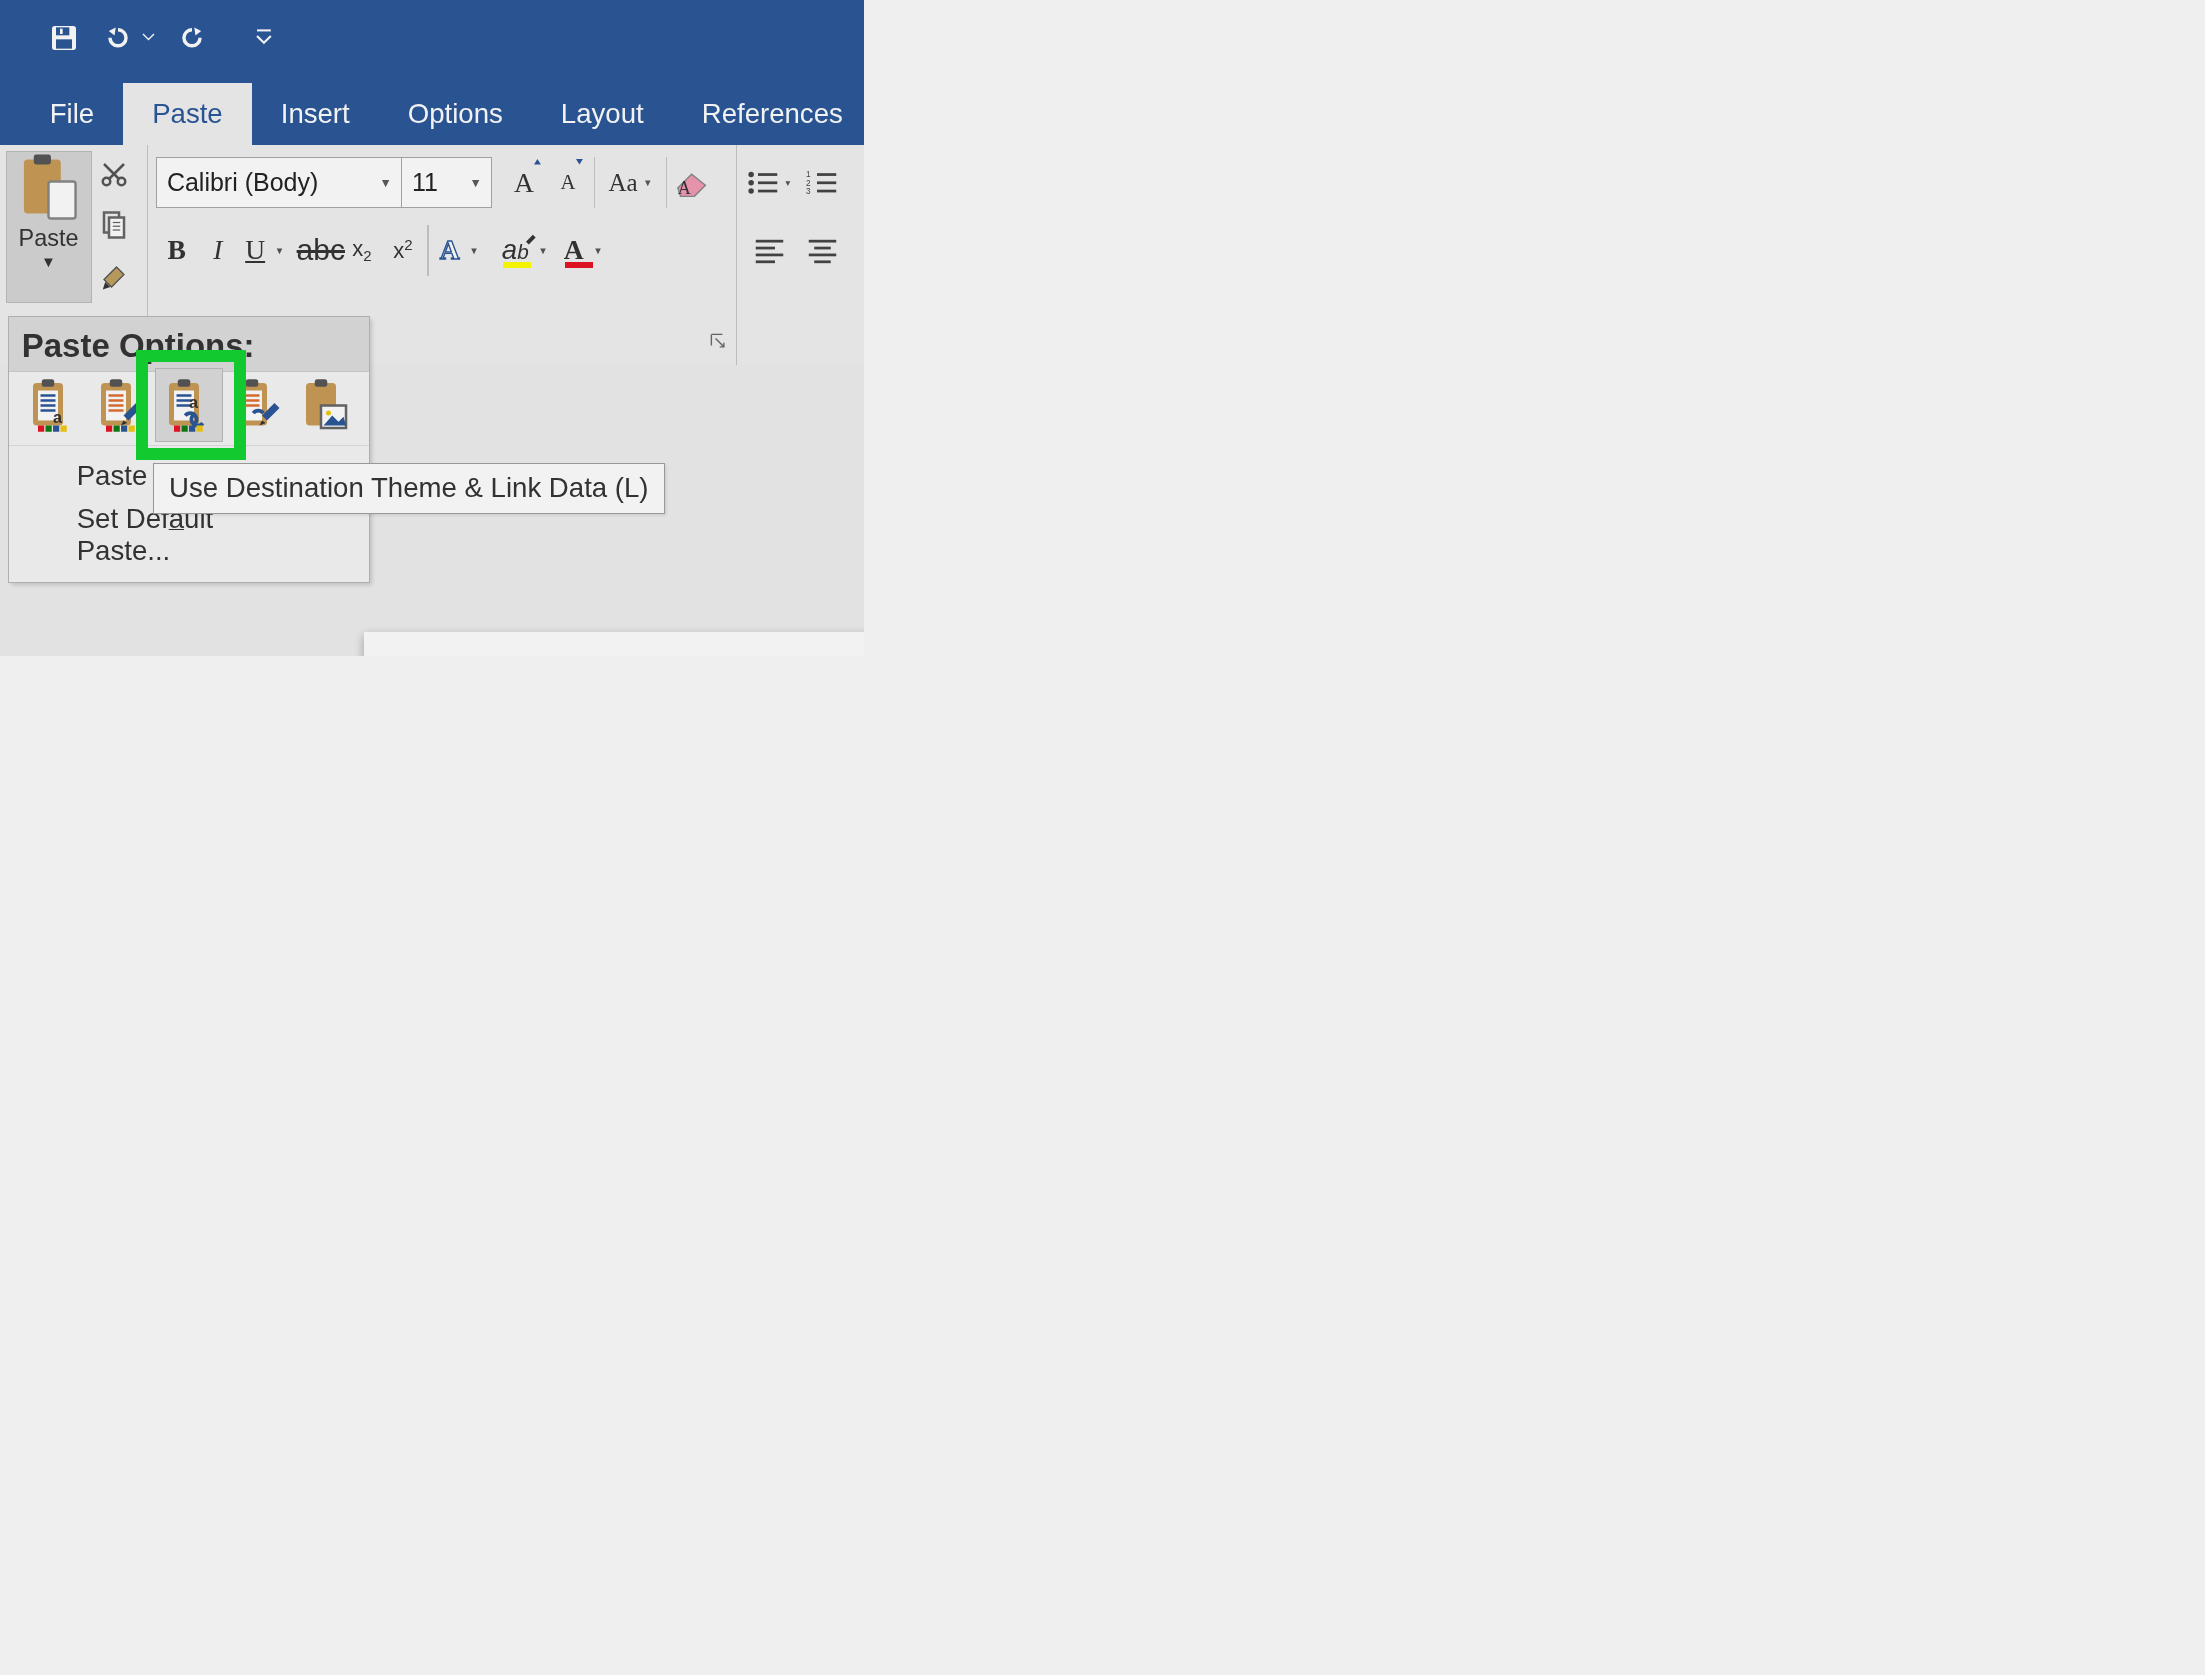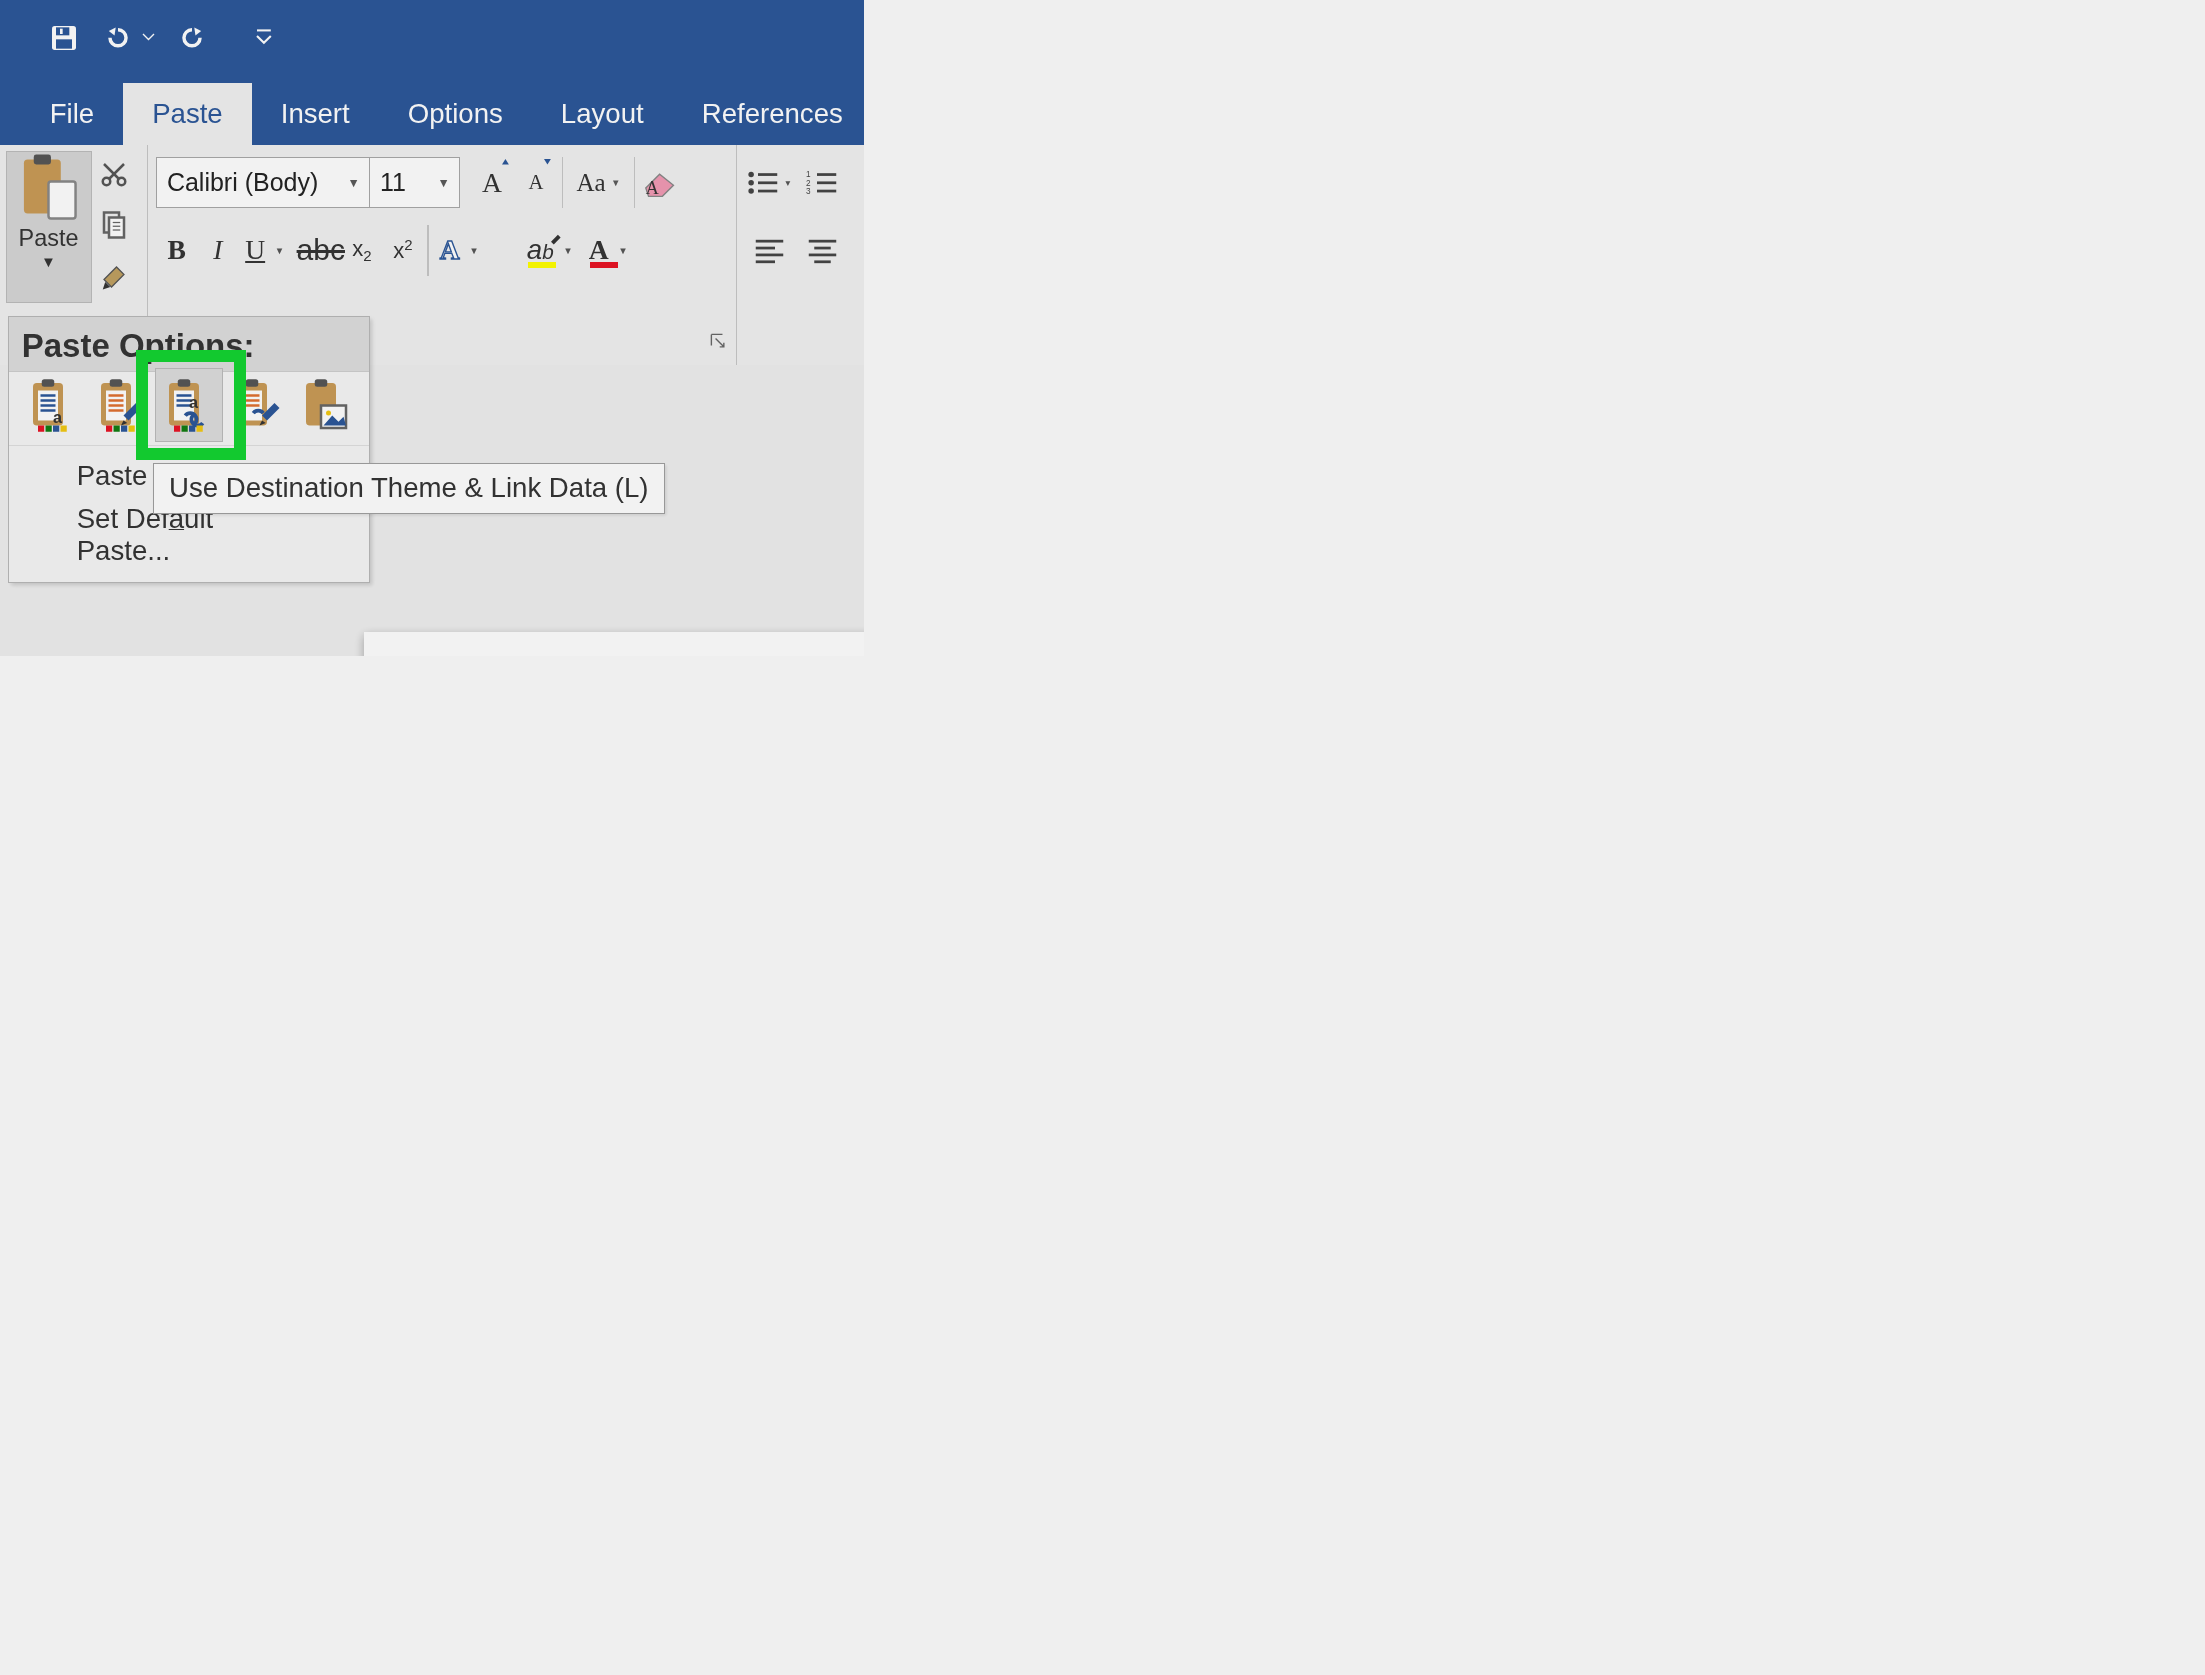--- a/index.html
+++ b/index.html
@@ -103,21 +103,21 @@
     border:1.4px solid #a8a8a8;
     height:51px;
     display:flex;
     align-items:center;
     padding: 0 9.6px;
     font-size:25px;
     color:#222;
     justify-content: space-between;
   }
   .drop-caret { color:#5a5a5a; font-size:12.4px; margin-left:6.9px;}
-  .font-name { width: 214px; }
+  .font-name { width: 246px; }
   .font-size { width: 90px; border-left:none;}
   .rbtn {
     width: 44px; height: 51px;
     display:flex; align-items:center; justify-content:center;
     font-size: 25px; color:#333;
     position:relative;
   }
   .sep { width:1.4px; background:#c7c7c7; height:51px; margin: 0 4.1px;}
   .font-row2 { display:flex; align-items:center; height:69px; gap:0; padding-top:4.1px;}
   .fbtn {
@@ -372,21 +372,21 @@
         <span class="sub"><span>x</span><sub style="font-size:15px;">2</sub></span>
       </div>
       <div class="fbtn">
         <span class="sup"><span>x</span><sup style="font-size:15px;">2</sup></span>
       </div>
       <div class="sep"></div>
       <div class="fbtn with-caret" style="color:#2B579A;">
         <span style="font-family:serif; font-weight:bold; -webkit-text-stroke:1.4px #2B579A; color:#fff;">A</span>
         <span class="caret-s">▼</span>
       </div>
-      <div class="fbtn with-caret" style="position:relative;margin-left:25px;">
+      <div class="fbtn with-caret" style="position:relative;">
         <span style="font-style:italic;">a<span style="font-size:20.7px">b</span></span>
         <svg width="12.4" height="12.4" style="position:absolute; top:2.8px; right:18px;" viewBox="0 0 18 18">
             <path d="M0 14 L10 4 L14 8 L4 18 Z" fill="#333"></path>
           </svg>
         <div class="fontcolor-under" style="background:#FFFF00;"></div>
         <span class="caret-s">▼</span>
       </div>
       <div class="fbtn with-caret" style="position:relative;">
         <span style="font-family:serif; font-weight:600;">A</span>
         <div class="fontcolor-under" style="background:#E81123;"></div>

